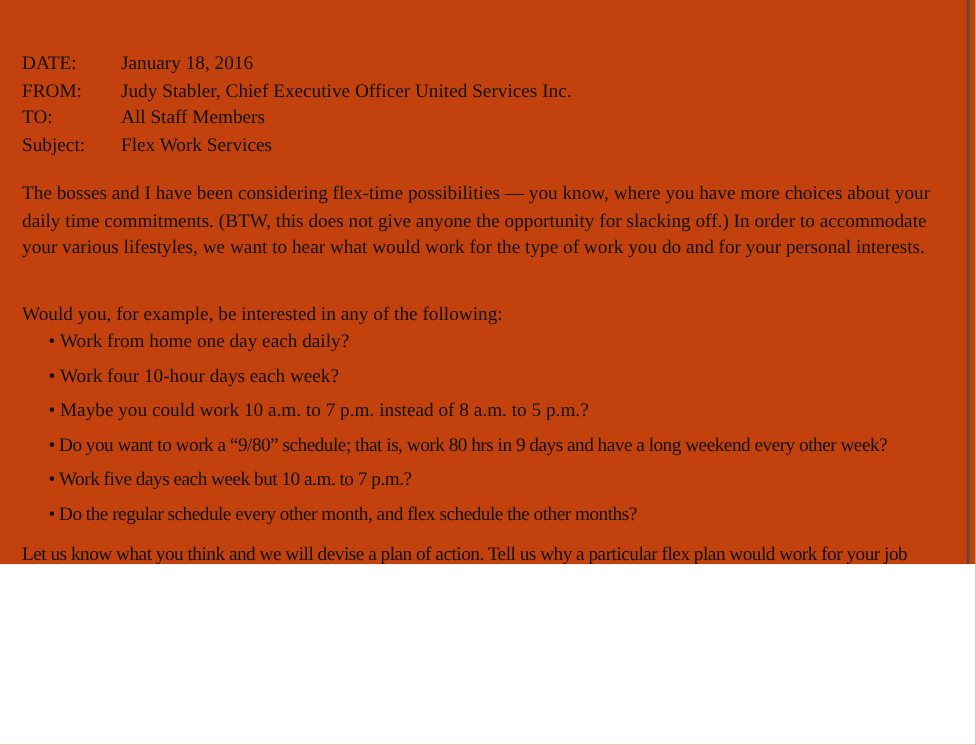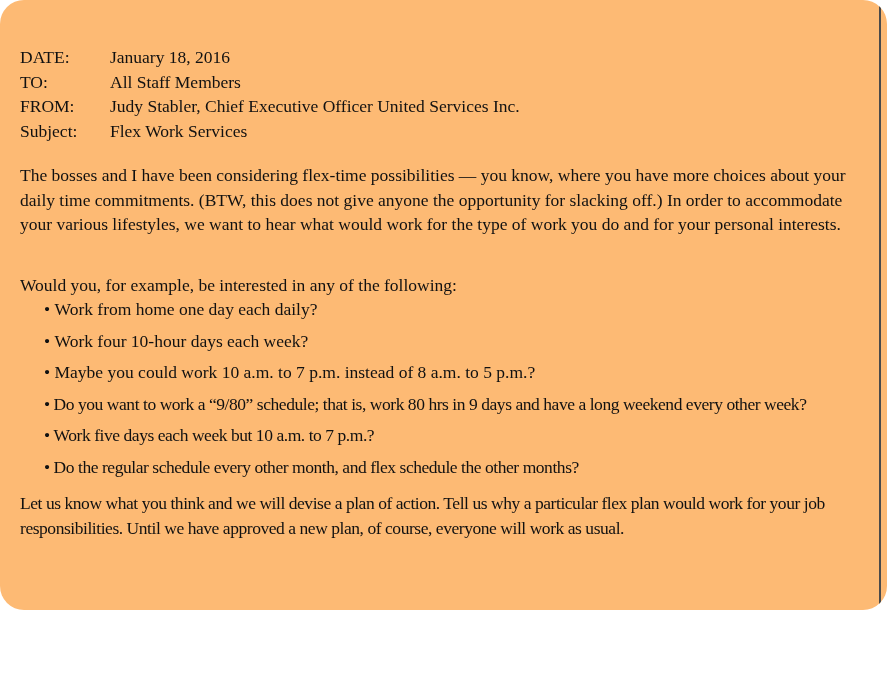--- a/index.html
+++ b/index.html
@@ -2,25 +2,24 @@
 <html><head>
 <meta charset="utf-8">
 <style>
   * { margin: 0; padding: 0; box-sizing: border-box; }
   html, body { background: #ffffff; }
   body { font-family: "Liberation Serif", "DejaVu Serif", serif; }
 
   .page {
     position: relative;
     width: 887px;
-    height: 610px;
-    background: #fdba74;
+    height: 513px;
+    background: #c2410c;
     overflow: hidden;
     color: #111111;
-    border-radius: 24px;
   }
 
   .content {
     position: absolute;
     top: 45px;
     left: 20px;
     width: 845px;
     font-size: 17.5px;
     line-height: 24.5px;
   }
@@ -88,26 +87,26 @@
 
 <div class="page">
   <div class="content">
 
     <div class="memo-header">
       <div class="header-row">
         <span class="field-label">DATE:</span>
         <span class="field-value">January 18, 2016</span>
       </div>
       <div class="header-row">
+        <span class="field-label">FROM:</span>
+        <span class="field-value">Judy Stabler, Chief Executive Officer United Services Inc.</span>
+      </div>
+      <div class="header-row">
         <span class="field-label">TO:</span>
         <span class="field-value">All Staff Members</span>
-      </div>
-      <div class="header-row">
-        <span class="field-label">FROM:</span>
-        <span class="field-value">Judy Stabler, Chief Executive Officer United Services Inc.</span>
       </div>
       <div class="header-row">
         <span class="field-label">Subject:</span>
         <span class="field-value">Flex Work Services</span>
       </div>
     </div>
 
     <p class="intro-paragraph">The bosses and I have been considering flex-time possibilities — you know, where you have more choices about your daily time commitments. (BTW, this does not give anyone the opportunity for slacking off.) In order to accommodate your various lifestyles, we want to hear what would work for the type of work you do and for your personal interests.</p>
 
     <p class="question-line">Would you, for example, be interested in any of the following:</p>

